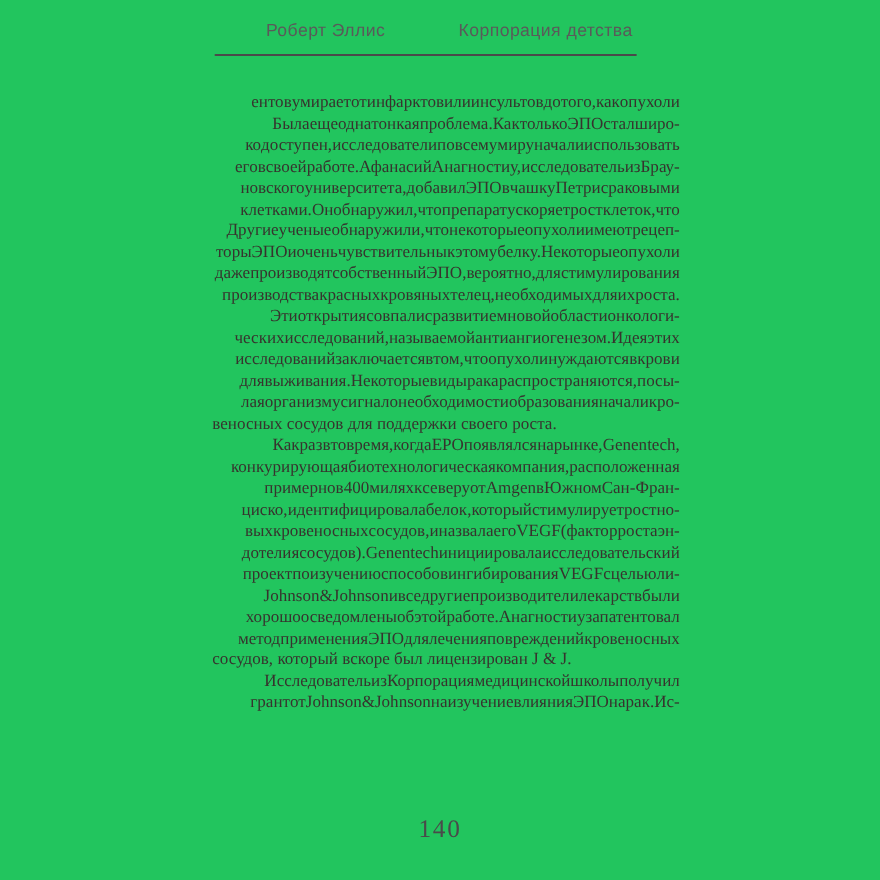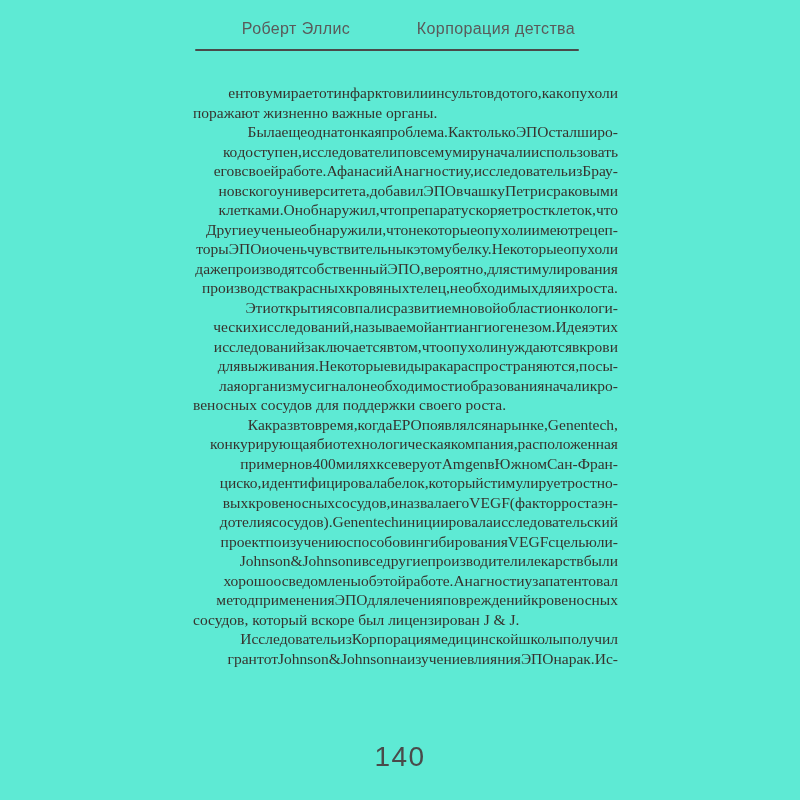--- a/index.html
+++ b/index.html
@@ -1,19 +1,19 @@
 <!DOCTYPE html>
 <html><head>
 <meta charset="utf-8">
 <style>
   html,body { margin:0; padding:0; }
   body { background:#ffffff; font-family:"Liberation Sans", sans-serif; }
   .page {
     position:relative; width:800px; height:800px;
-    background:#5eead4; overflow:hidden;
+    background:#22c55e; overflow:hidden;
   }
   
   .running-head {
     position:absolute; left:196px; top:20px; width:400px;
     display:flex; color:#5a5a5a; font-size:16px; letter-spacing:0.4px;
     font-family:"Liberation Sans", sans-serif;
   }
   .running-head .half { flex:1; text-align:center; white-space:nowrap; }
   .head-divider {
     position:absolute; left:195px; top:49px; width:384px; height:2px;
@@ -24,22 +24,22 @@
     position:absolute; left:193px; top:83px; width:425px;
     font-family:"Liberation Serif", serif;
     font-size:15.5px; line-height:19.5px; color:#37332e;
   }
   .line { height:19.5px; overflow:hidden; }
   .line.justify { display:flex; justify-content:flex-end; white-space:nowrap; }
   .line.indent { padding-left:22px;font-family:Liberation Serif, serif; }
   
   .page-number {
     position:absolute; left:0; top:741px; width:800px;
-    text-align:center; font-family:Liberation Sans, sans-serif;
-    font-size:28px; color:#4a4a4a; letter-spacing:1.5px;
+    text-align:center; font-family:Liberation Serif, serif;
+    font-size:23px; color:#4a4a4a; letter-spacing:1.5px;
   }
 </style>
 </head>
 <body>
 
 <div class="page">
 
   <div class="running-head">
     <span class="half">Роберт Эллис</span>
     <span class="half">Корпорация детства</span>
@@ -53,21 +53,20 @@
         <span>умирает</span>
         <span>от</span>
         <span>инфарктов</span>
         <span>или</span>
         <span>инсультов</span>
         <span>до</span>
         <span>того,</span>
         <span>как</span>
         <span>опухоли</span>
       </div>
-      <div class="line">поражают жизненно важные органы.</div>
       <div class="line justify indent">
         <span>Была</span>
         <span>еще</span>
         <span>одна</span>
         <span>тонкая</span>
         <span>проблема.</span>
         <span>Как</span>
         <span>только</span>
         <span>ЭПО</span>
         <span>стал</span>

